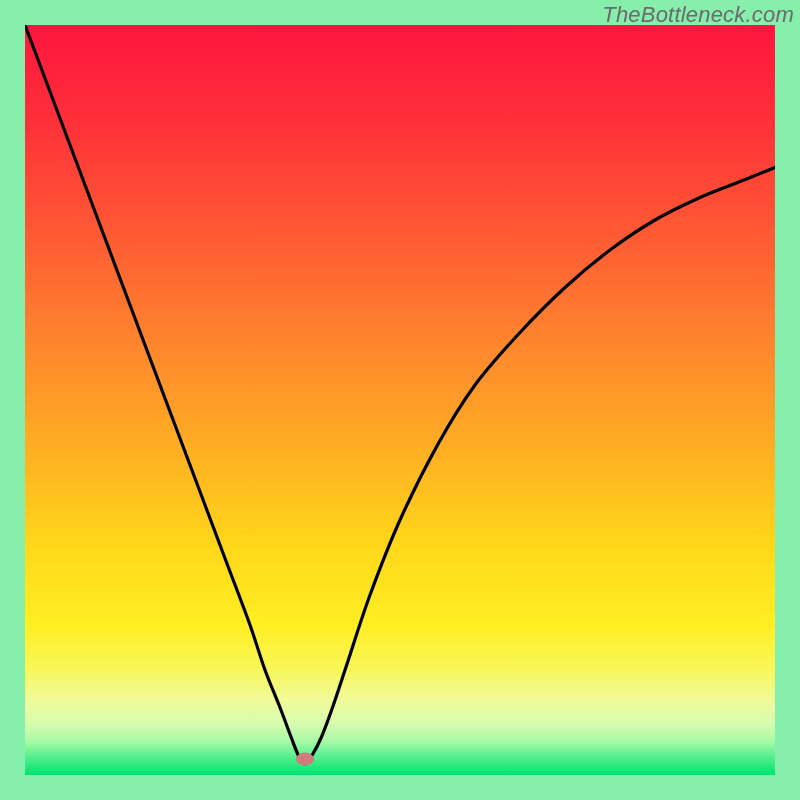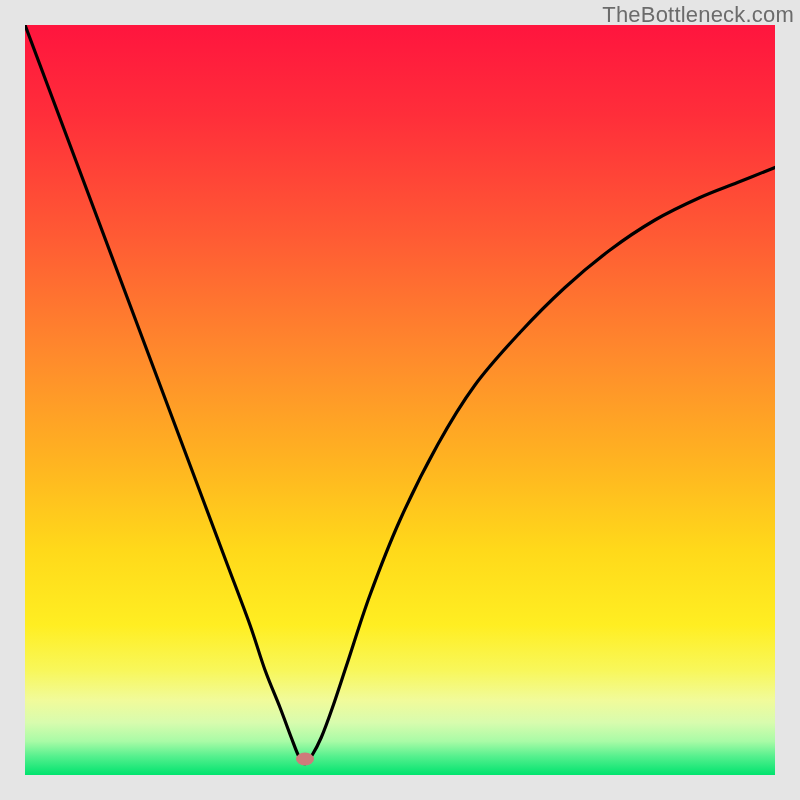--- a/index.html
+++ b/index.html
@@ -7,21 +7,22 @@
     padding: 0;
     width: 800px;
     height: 800px;
     background: #000;
     overflow: hidden;
     font-family: Arial, Helvetica, sans-serif;
   }
   .frame {
     position: absolute;
     inset: 0;
-    background: #e5e5e5;
+    background: #86efac;
+    font-style: italic;
   }
   .plot-area {
     position: absolute;
     left: 25px;
     top: 25px;
     width: 750px;
     height: 750px;
     overflow: hidden;
   }
   .gradient {

